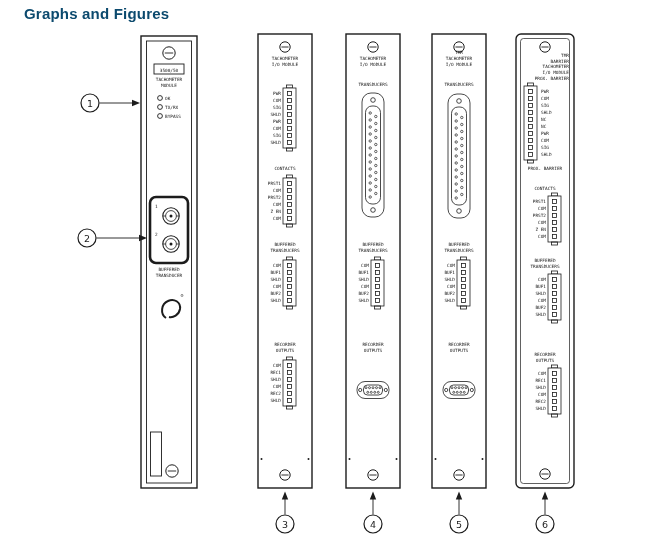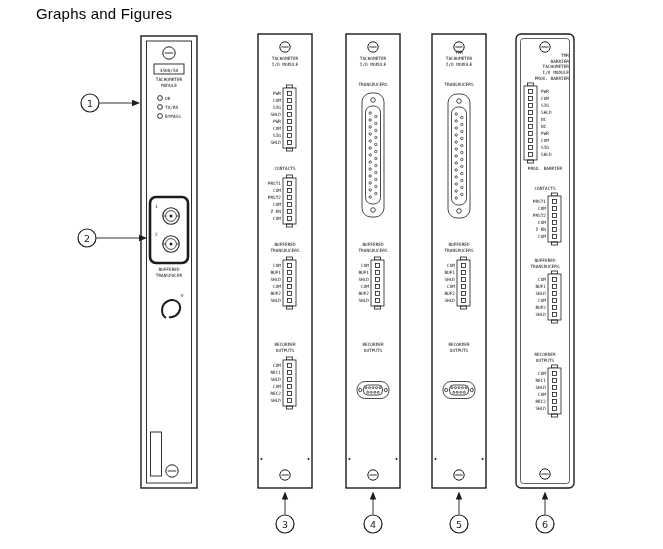--- a/index.html
+++ b/index.html
@@ -1,19 +1,19 @@
 <!DOCTYPE html>
 <html><head>
 <meta charset="utf-8">
 <style>
   * { margin:0; padding:0; box-sizing:border-box; }
   html,body { background:#ffffff; }
   body { font-family:"Liberation Sans", sans-serif; }
   .canvas { position:relative; width:663px; height:549px; background:#fff; overflow:hidden; }
-  .page-title { position:absolute; left:24px; top:5px; font-size:15px; font-weight:normal; color:#000000; letter-spacing:0.2px;margin-left:12px; }
+  .page-title { position:absolute; left:24px; top:5px; font-size:15px; font-weight:bold; color:#0c4a6e; letter-spacing:0.2px; }
   svg { position:absolute; left:0; top:0; }
   svg text { font-family:"DejaVu Sans Mono", monospace; font-size:4.4px; fill:#161616; stroke:none; }
   svg text.cnum { font-family:"DejaVu Sans", sans-serif; font-size:9.5px; text-anchor:middle; fill:#1c1c1c; }
   .ol { fill:#fff; stroke:#1c1c1c; stroke-width:1.4; }
   .ln { fill:none; stroke:#1c1c1c; stroke-width:0.9; }
   .fl { fill:#1c1c1c; stroke:none; }
 </style>
 </head>
 <body>
 

